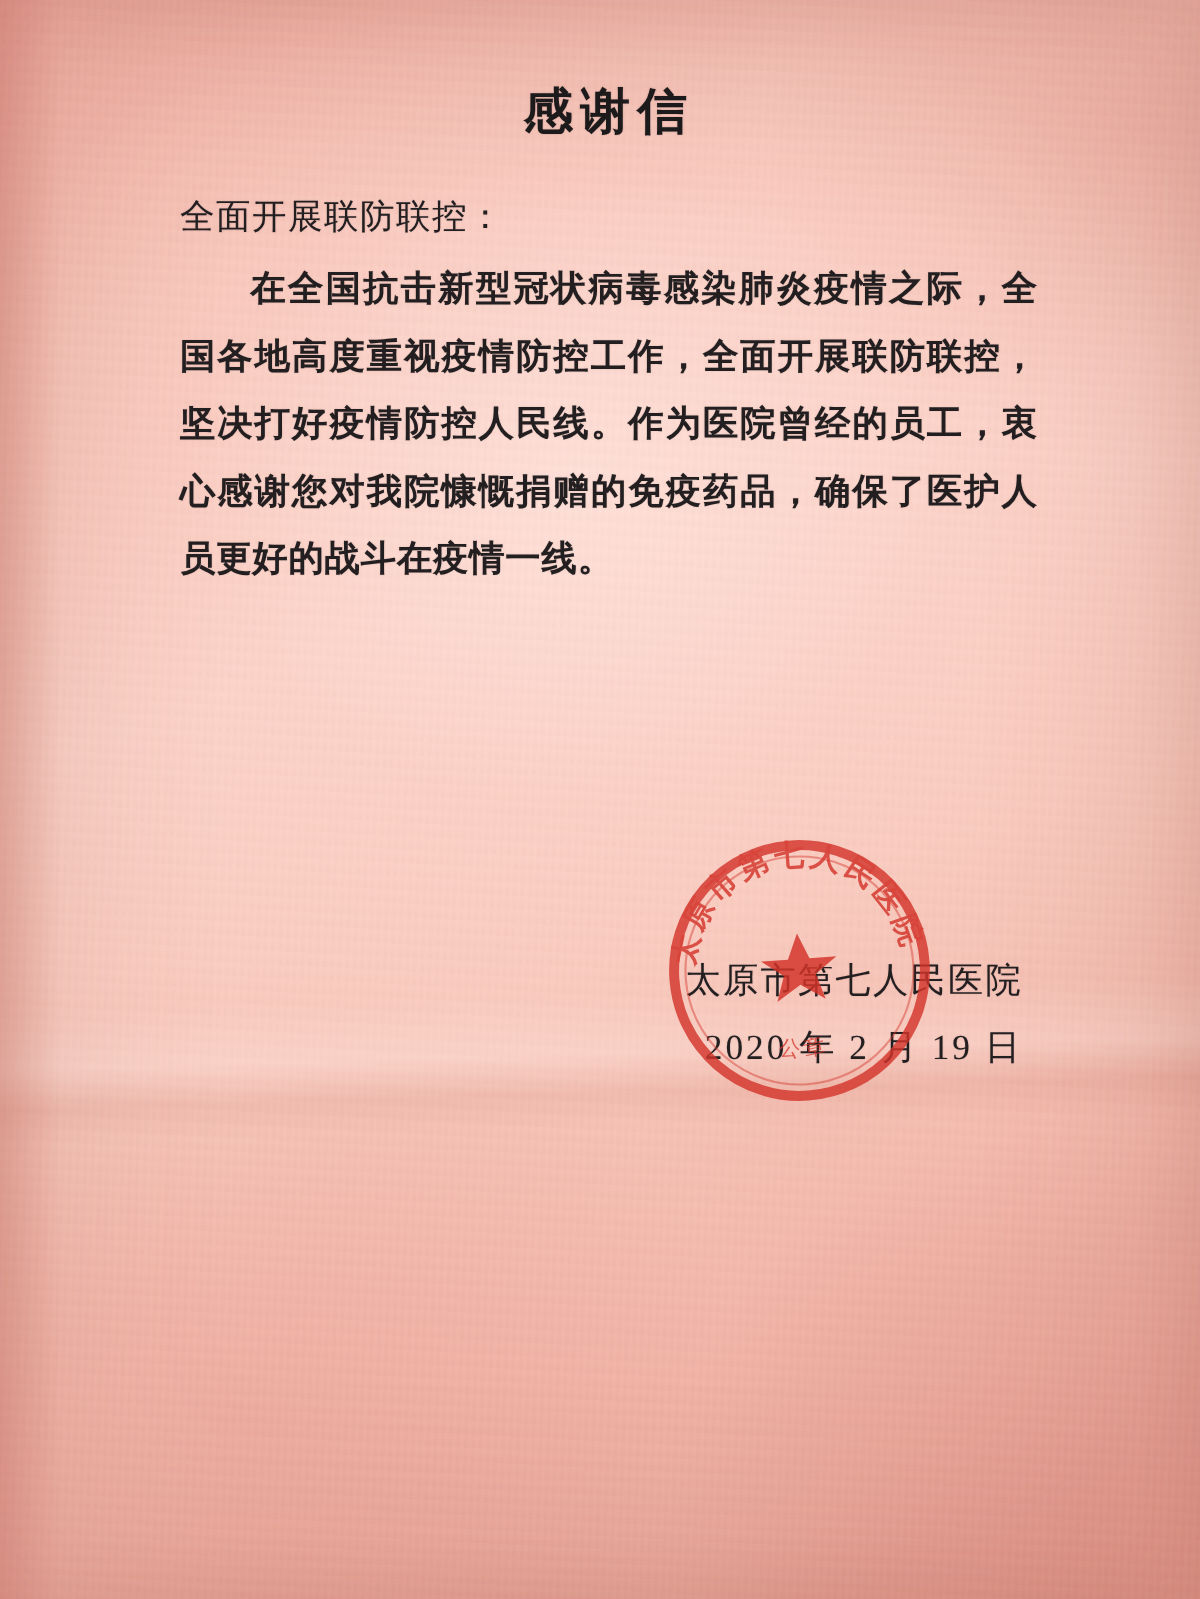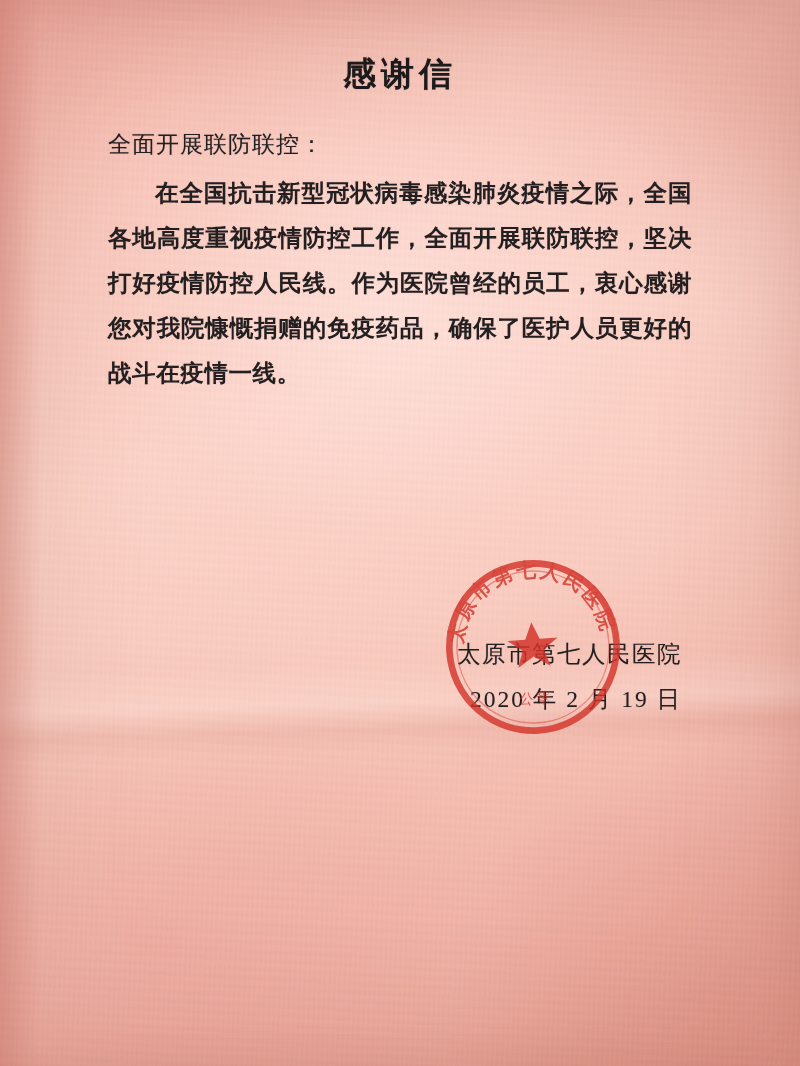--- a/index.html
+++ b/index.html
@@ -62,20 +62,21 @@
     height: 100%;
     background: linear-gradient(90deg, rgba(210,120,108,0.30) 0%, rgba(210,120,108,0.0) 100%);
     pointer-events: none;
   }
 
   .content {
     position: relative;
     z-index: 3;
     padding: 0 108px 0 108px;
     box-sizing: border-box;
+    margin-left: 12px;
   }
 
   .doc-title {
     margin: 0;
     padding-top: 52px;
     text-align: center;
     font-size: 33px;
     font-weight: bold;
     letter-spacing: 5px;
     color: #1d1a1c;

